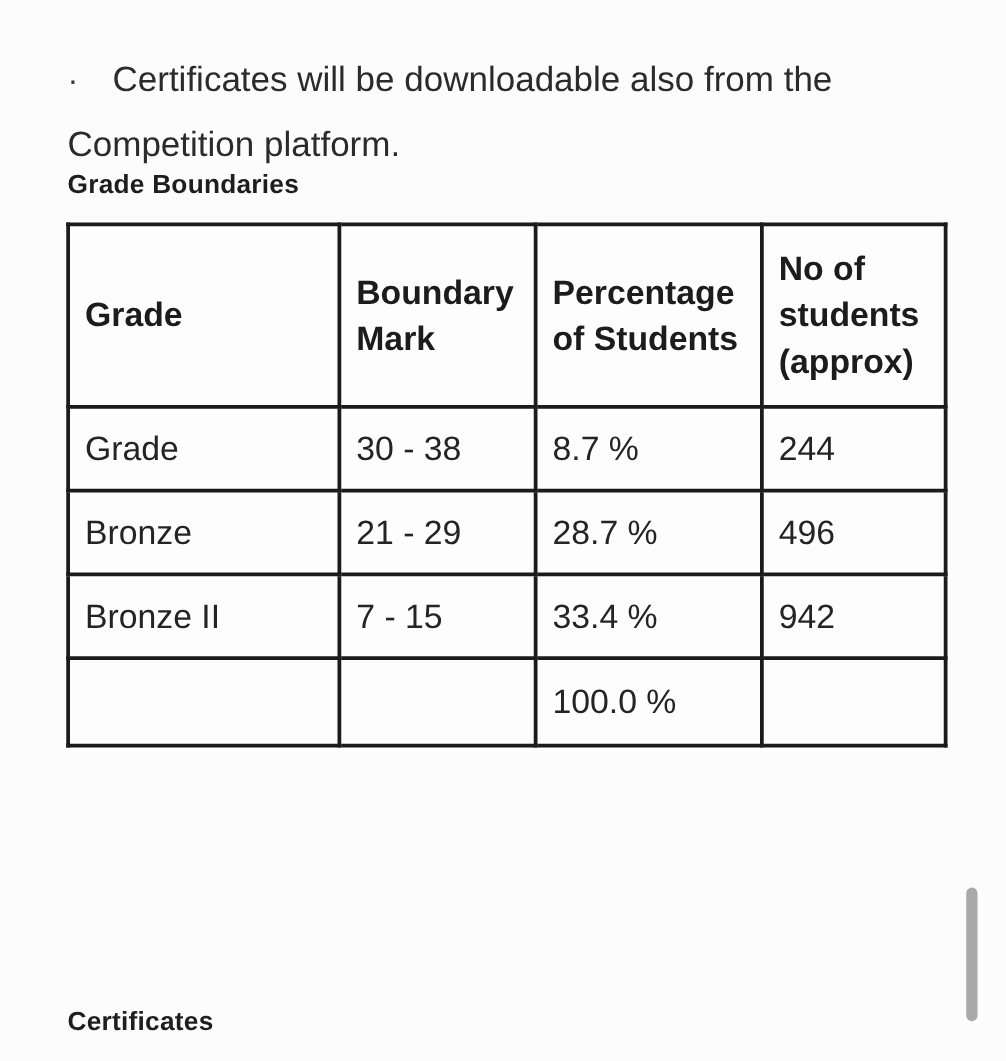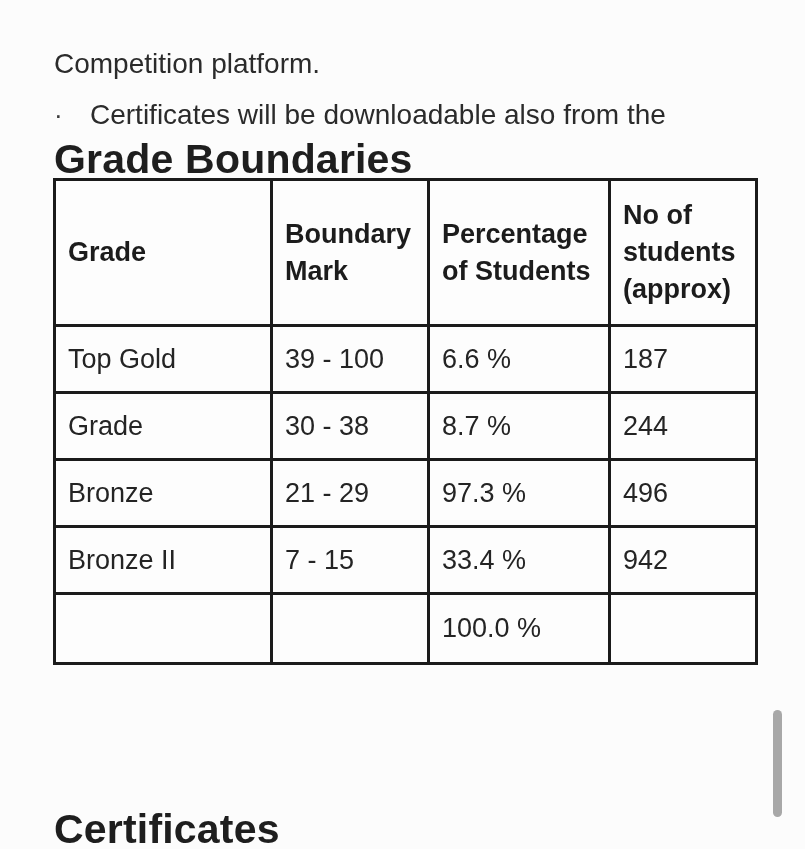--- a/index.html
+++ b/index.html
@@ -24,21 +24,21 @@
   }
   .bullet-marker {
     display: inline-block;
     width: 36px;
     font-size: 26px;
     color: #3a3a3a;
   }
   .section-heading {
     position: absolute;
     left: 54px;
-    font-size: 41px;
+    font-size: 21px;
     font-weight: bold;
     color: #1e1e1e;
     letter-spacing: 0.2px;
   }
   #gradeBoundariesHeading { top: 136px; }
   #certificatesHeading { top: 806px; }
 
   table.grade-table {
     position: absolute;
     left: 53px;
@@ -78,24 +78,24 @@
     background: #a8a8a8;
     border-radius: 5px;
   }
 </style>
 </head>
 <body>
 
 <div class="page">
 
   <div class="bullet-para">
-    <div>Competition platform.</div>
     <div>
       <span class="bullet-marker">·</span><span>Certificates will be downloadable also from the</span>
     </div>
+    <div>Competition platform.</div>
   </div>
 
   <div class="section-heading" id="gradeBoundariesHeading">Grade Boundaries</div>
 
   <table class="grade-table">
     <colgroup>
       <col class="c1">
         <col class="c2">
         <col class="c3">
         <col class="c4">
@@ -103,35 +103,29 @@
     <thead>
       <tr>
         <th>Grade</th>
         <th>Boundary Mark</th>
         <th>Percentage of Students</th>
         <th>No of students (approx)</th>
       </tr>
     </thead>
     <tbody>
       <tr>
-        <td>Top Gold</td>
-        <td>39 - 100</td>
-        <td>6.6 %</td>
-        <td>187</td>
-      </tr>
-      <tr>
         <td>Grade</td>
         <td>30 - 38</td>
         <td>8.7 %</td>
         <td>244</td>
       </tr>
       <tr>
         <td>Bronze</td>
         <td>21 - 29</td>
-        <td>97.3 %</td>
+        <td>28.7 %</td>
         <td>496</td>
       </tr>
       <tr>
         <td>Bronze II</td>
         <td>7 - 15</td>
         <td>33.4 %</td>
         <td>942</td>
       </tr>
       <tr>
         <td></td>

